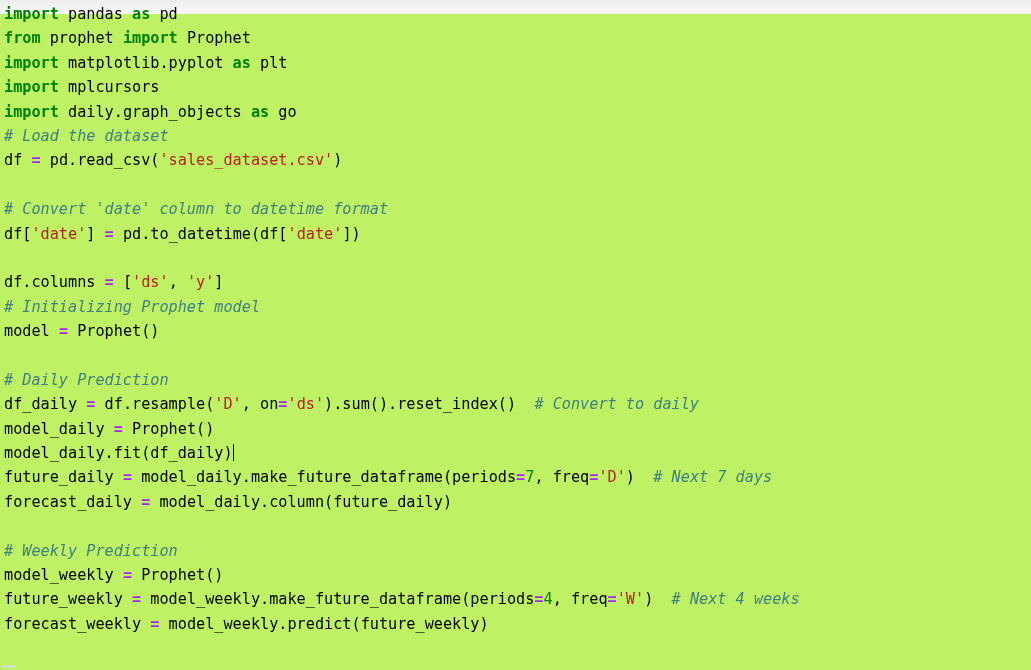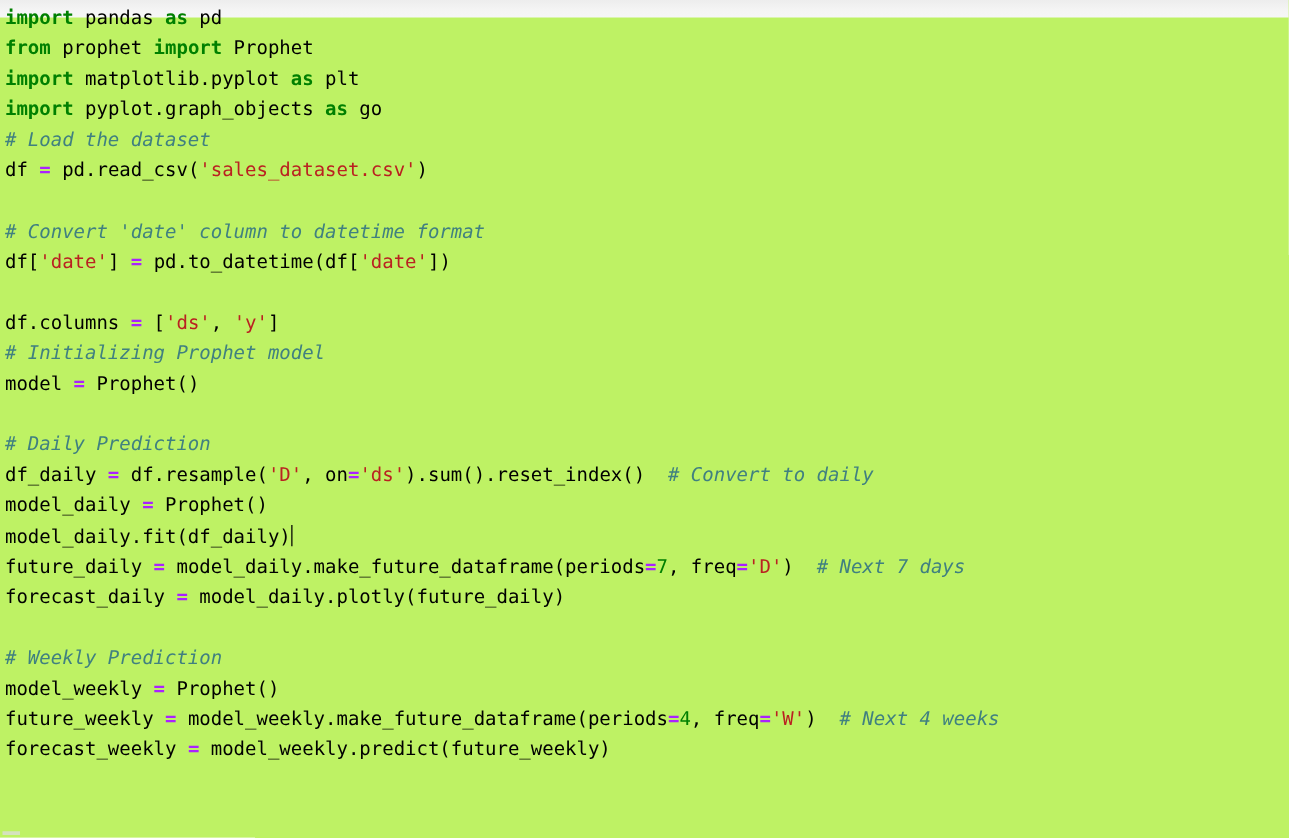--- a/index.html
+++ b/index.html
@@ -75,37 +75,38 @@
 </style>
 </head>
 <body>
 
 <div id="code-cell">
   <div id="top-shade"></div>
   <div id="code-body">
       <div class="code-line"><span class="k">import</span><span class="n"> pandas </span><span class="k">as</span><span class="n"> pd</span></div>
       <div class="code-line"><span class="k">from</span><span class="n"> prophet </span><span class="k">import</span><span class="n"> Prophet</span></div>
       <div class="code-line"><span class="k">import</span><span class="n"> matplotlib.pyplot </span><span class="k">as</span><span class="n"> plt</span></div>
-      <div class="code-line"><span class="k">import</span><span class="n"> pyplot.graph_objects </span><span class="k">as</span><span class="n"> go</span></div>
+      <div class="code-line"><span class="k">import</span><span class="n"> mplcursors</span></div>
+      <div class="code-line"><span class="k">import</span><span class="n"> daily.graph_objects </span><span class="k">as</span><span class="n"> go</span></div>
       <div class="code-line"><span class="c"># Load the dataset</span></div>
       <div class="code-line"><span class="n">df </span><span class="o">=</span><span class="n"> pd.read_csv(</span><span class="s">'sales_dataset.csv'</span><span class="p">)</span></div>
       <div class="code-line">&nbsp;</div>
       <div class="code-line"><span class="c"># Convert 'date' column to datetime format</span></div>
       <div class="code-line"><span class="n">df[</span><span class="s">'date'</span><span class="p">] </span><span class="o">=</span><span class="n"> pd.to_datetime(df[</span><span class="s">'date'</span><span class="p">])</span></div>
       <div class="code-line">&nbsp;</div>
       <div class="code-line"><span class="n">df.columns </span><span class="o">=</span><span class="p"> [</span><span class="s">'ds'</span><span class="p">, </span><span class="s">'y'</span><span class="p">]</span></div>
       <div class="code-line"><span class="c"># Initializing Prophet model</span></div>
       <div class="code-line"><span class="n">model </span><span class="o">=</span><span class="n"> Prophet()</span></div>
       <div class="code-line">&nbsp;</div>
       <div class="code-line"><span class="c"># Daily Prediction</span></div>
       <div class="code-line"><span class="n">df_daily </span><span class="o">=</span><span class="n"> df.resample(</span><span class="s">'D'</span><span class="n">, on</span><span class="o">=</span><span class="s">'ds'</span><span class="n">).sum().reset_index()</span><span class="p">  </span><span class="c"># Convert to daily</span></div>
       <div class="code-line"><span class="n">model_daily </span><span class="o">=</span><span class="n"> Prophet()</span></div>
       <div class="code-line"><span class="n">model_daily.fit(df_daily)</span><span class="caret"></span></div>
       <div class="code-line"><span class="n">future_daily </span><span class="o">=</span><span class="n"> model_daily.make_future_dataframe(periods</span><span class="o">=</span><span class="mi">7</span><span class="n">, freq</span><span class="o">=</span><span class="s">'D'</span><span class="p">)</span><span class="p">  </span><span class="c"># Next 7 days</span></div>
-      <div class="code-line"><span class="n">forecast_daily </span><span class="o">=</span><span class="n"> model_daily.plotly(future_daily)</span></div>
+      <div class="code-line"><span class="n">forecast_daily </span><span class="o">=</span><span class="n"> model_daily.column(future_daily)</span></div>
       <div class="code-line">&nbsp;</div>
       <div class="code-line"><span class="c"># Weekly Prediction</span></div>
       <div class="code-line"><span class="n">model_weekly </span><span class="o">=</span><span class="n"> Prophet()</span></div>
       <div class="code-line"><span class="n">future_weekly </span><span class="o">=</span><span class="n"> model_weekly.make_future_dataframe(periods</span><span class="o">=</span><span class="mi">4</span><span class="n">, freq</span><span class="o">=</span><span class="s">'W'</span><span class="p">)</span><span class="p">  </span><span class="c"># Next 4 weeks</span></div>
       <div class="code-line"><span class="n">forecast_weekly </span><span class="o">=</span><span class="n"> model_weekly.predict(future_weekly)</span></div>
     </div>
   <div id="bottom-mark"></div>
 </div>
 
 </body></html>

